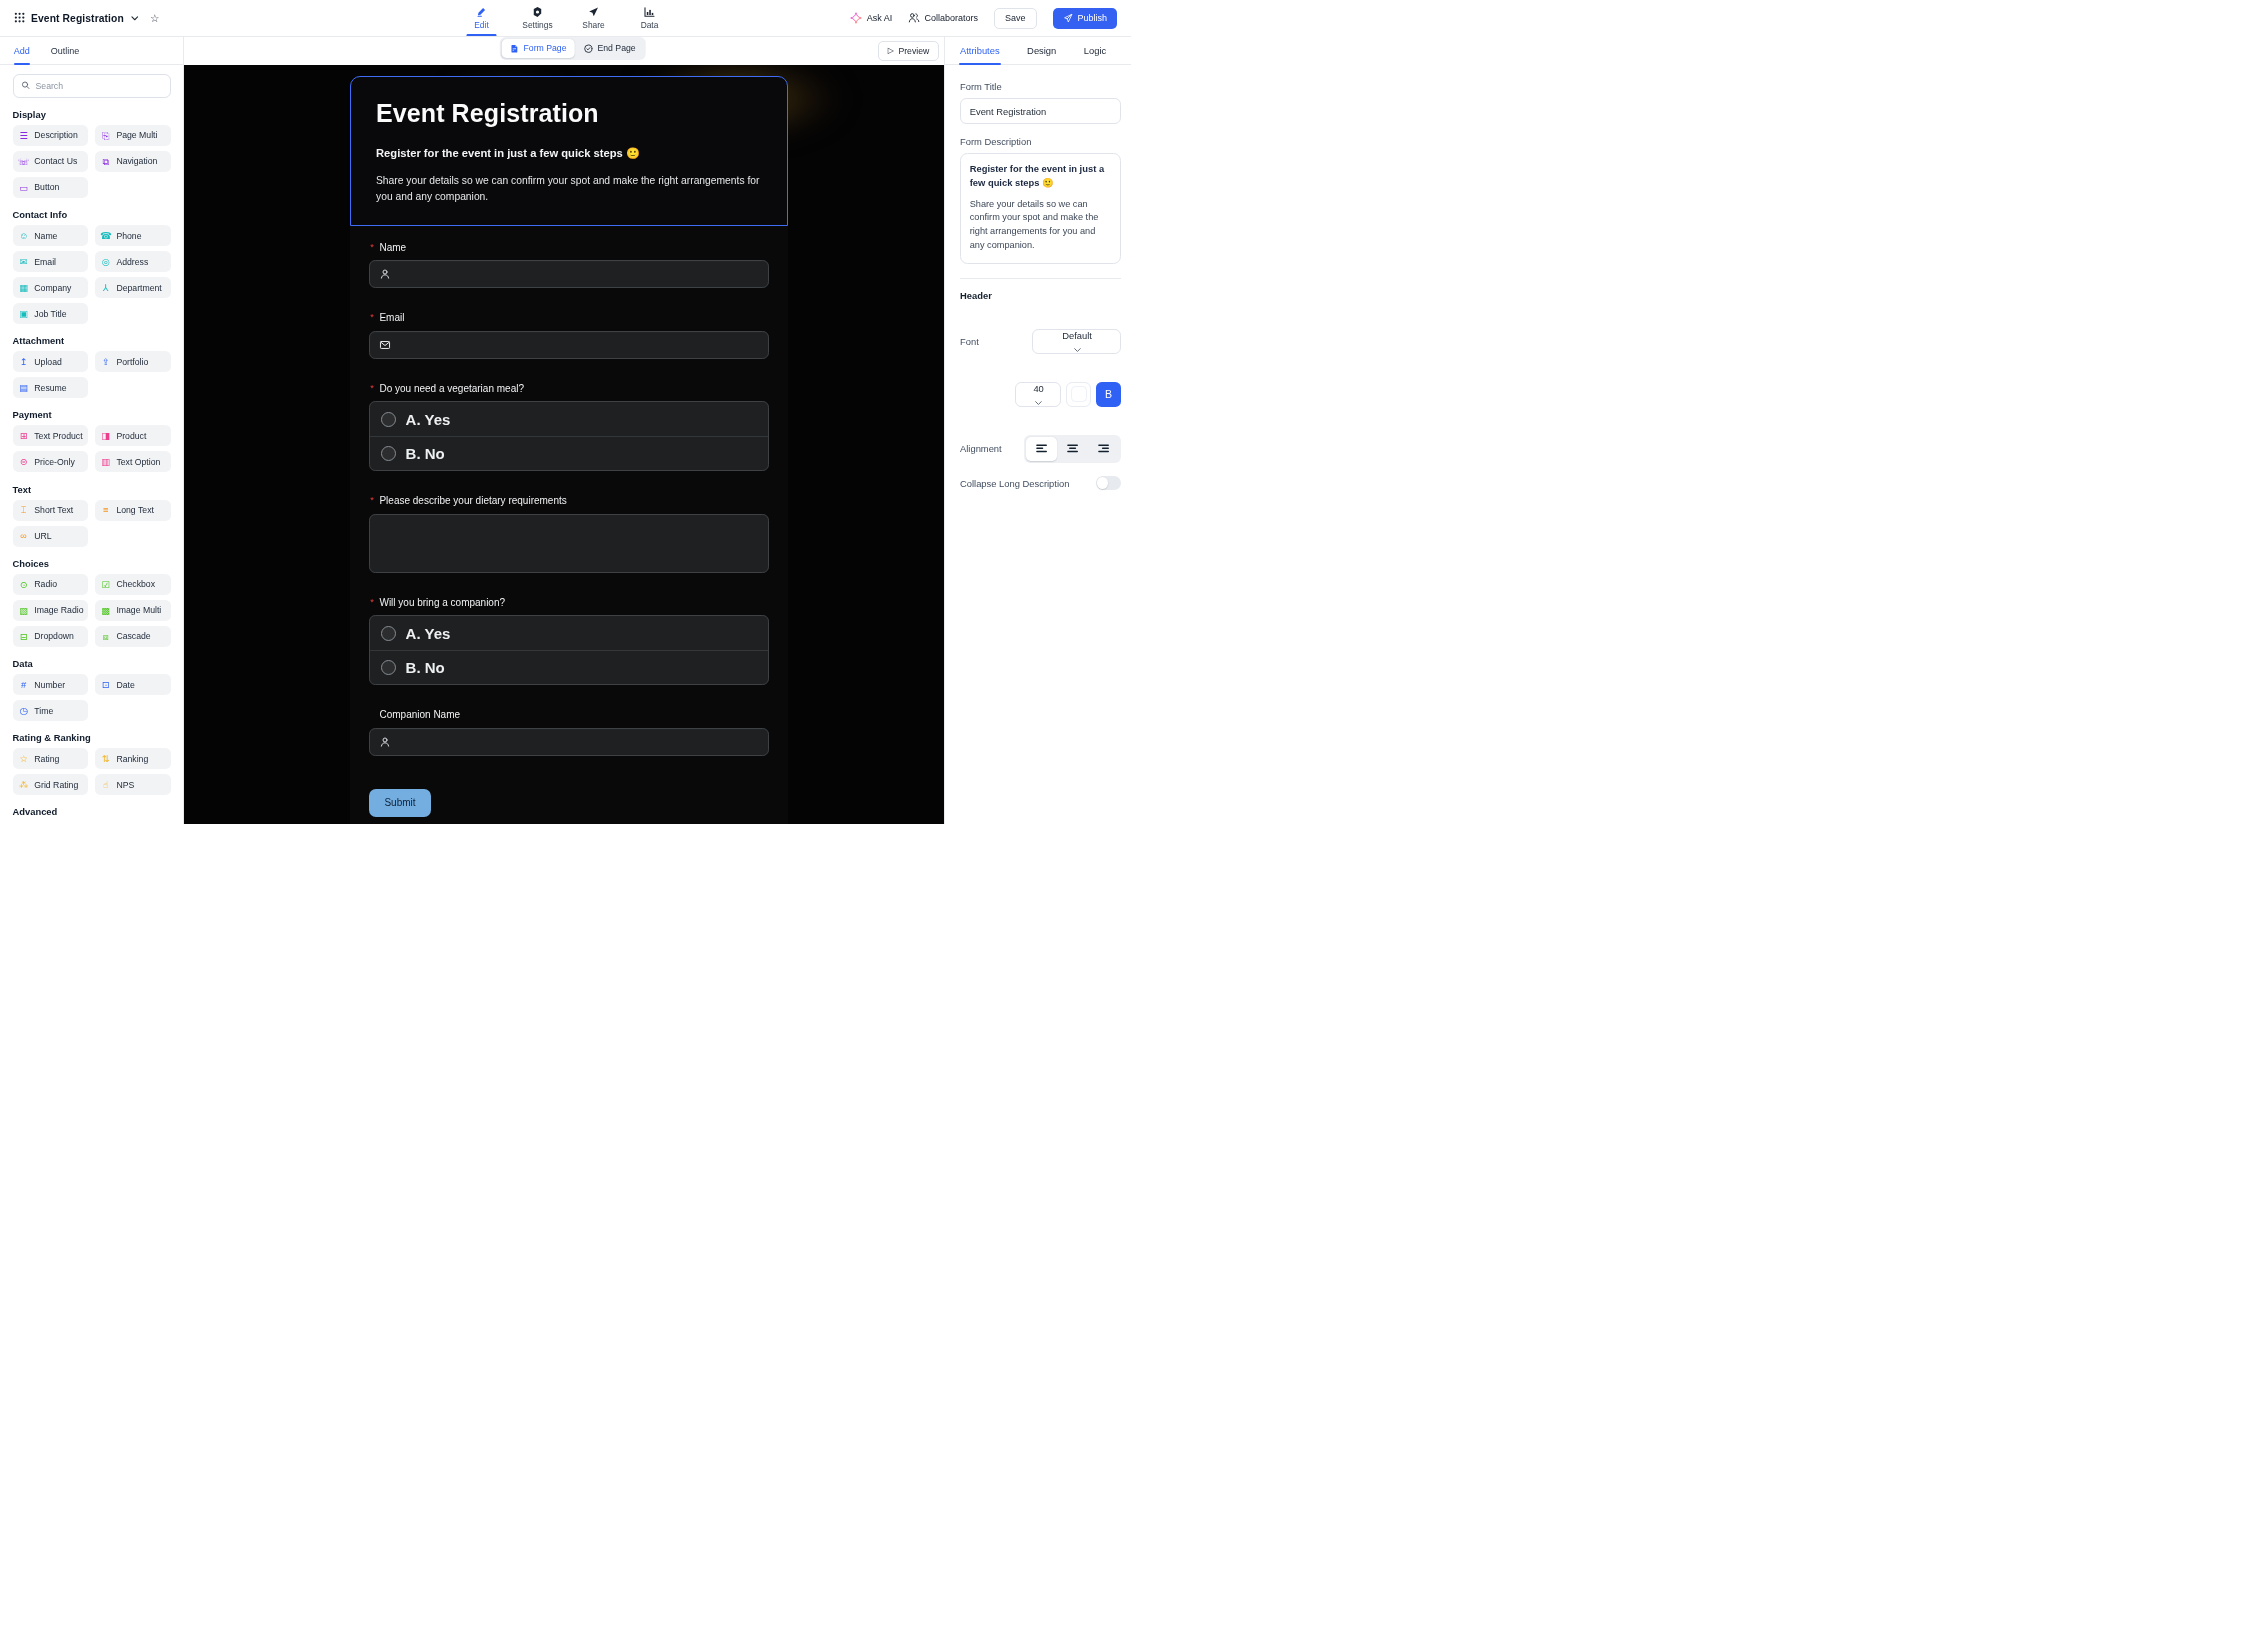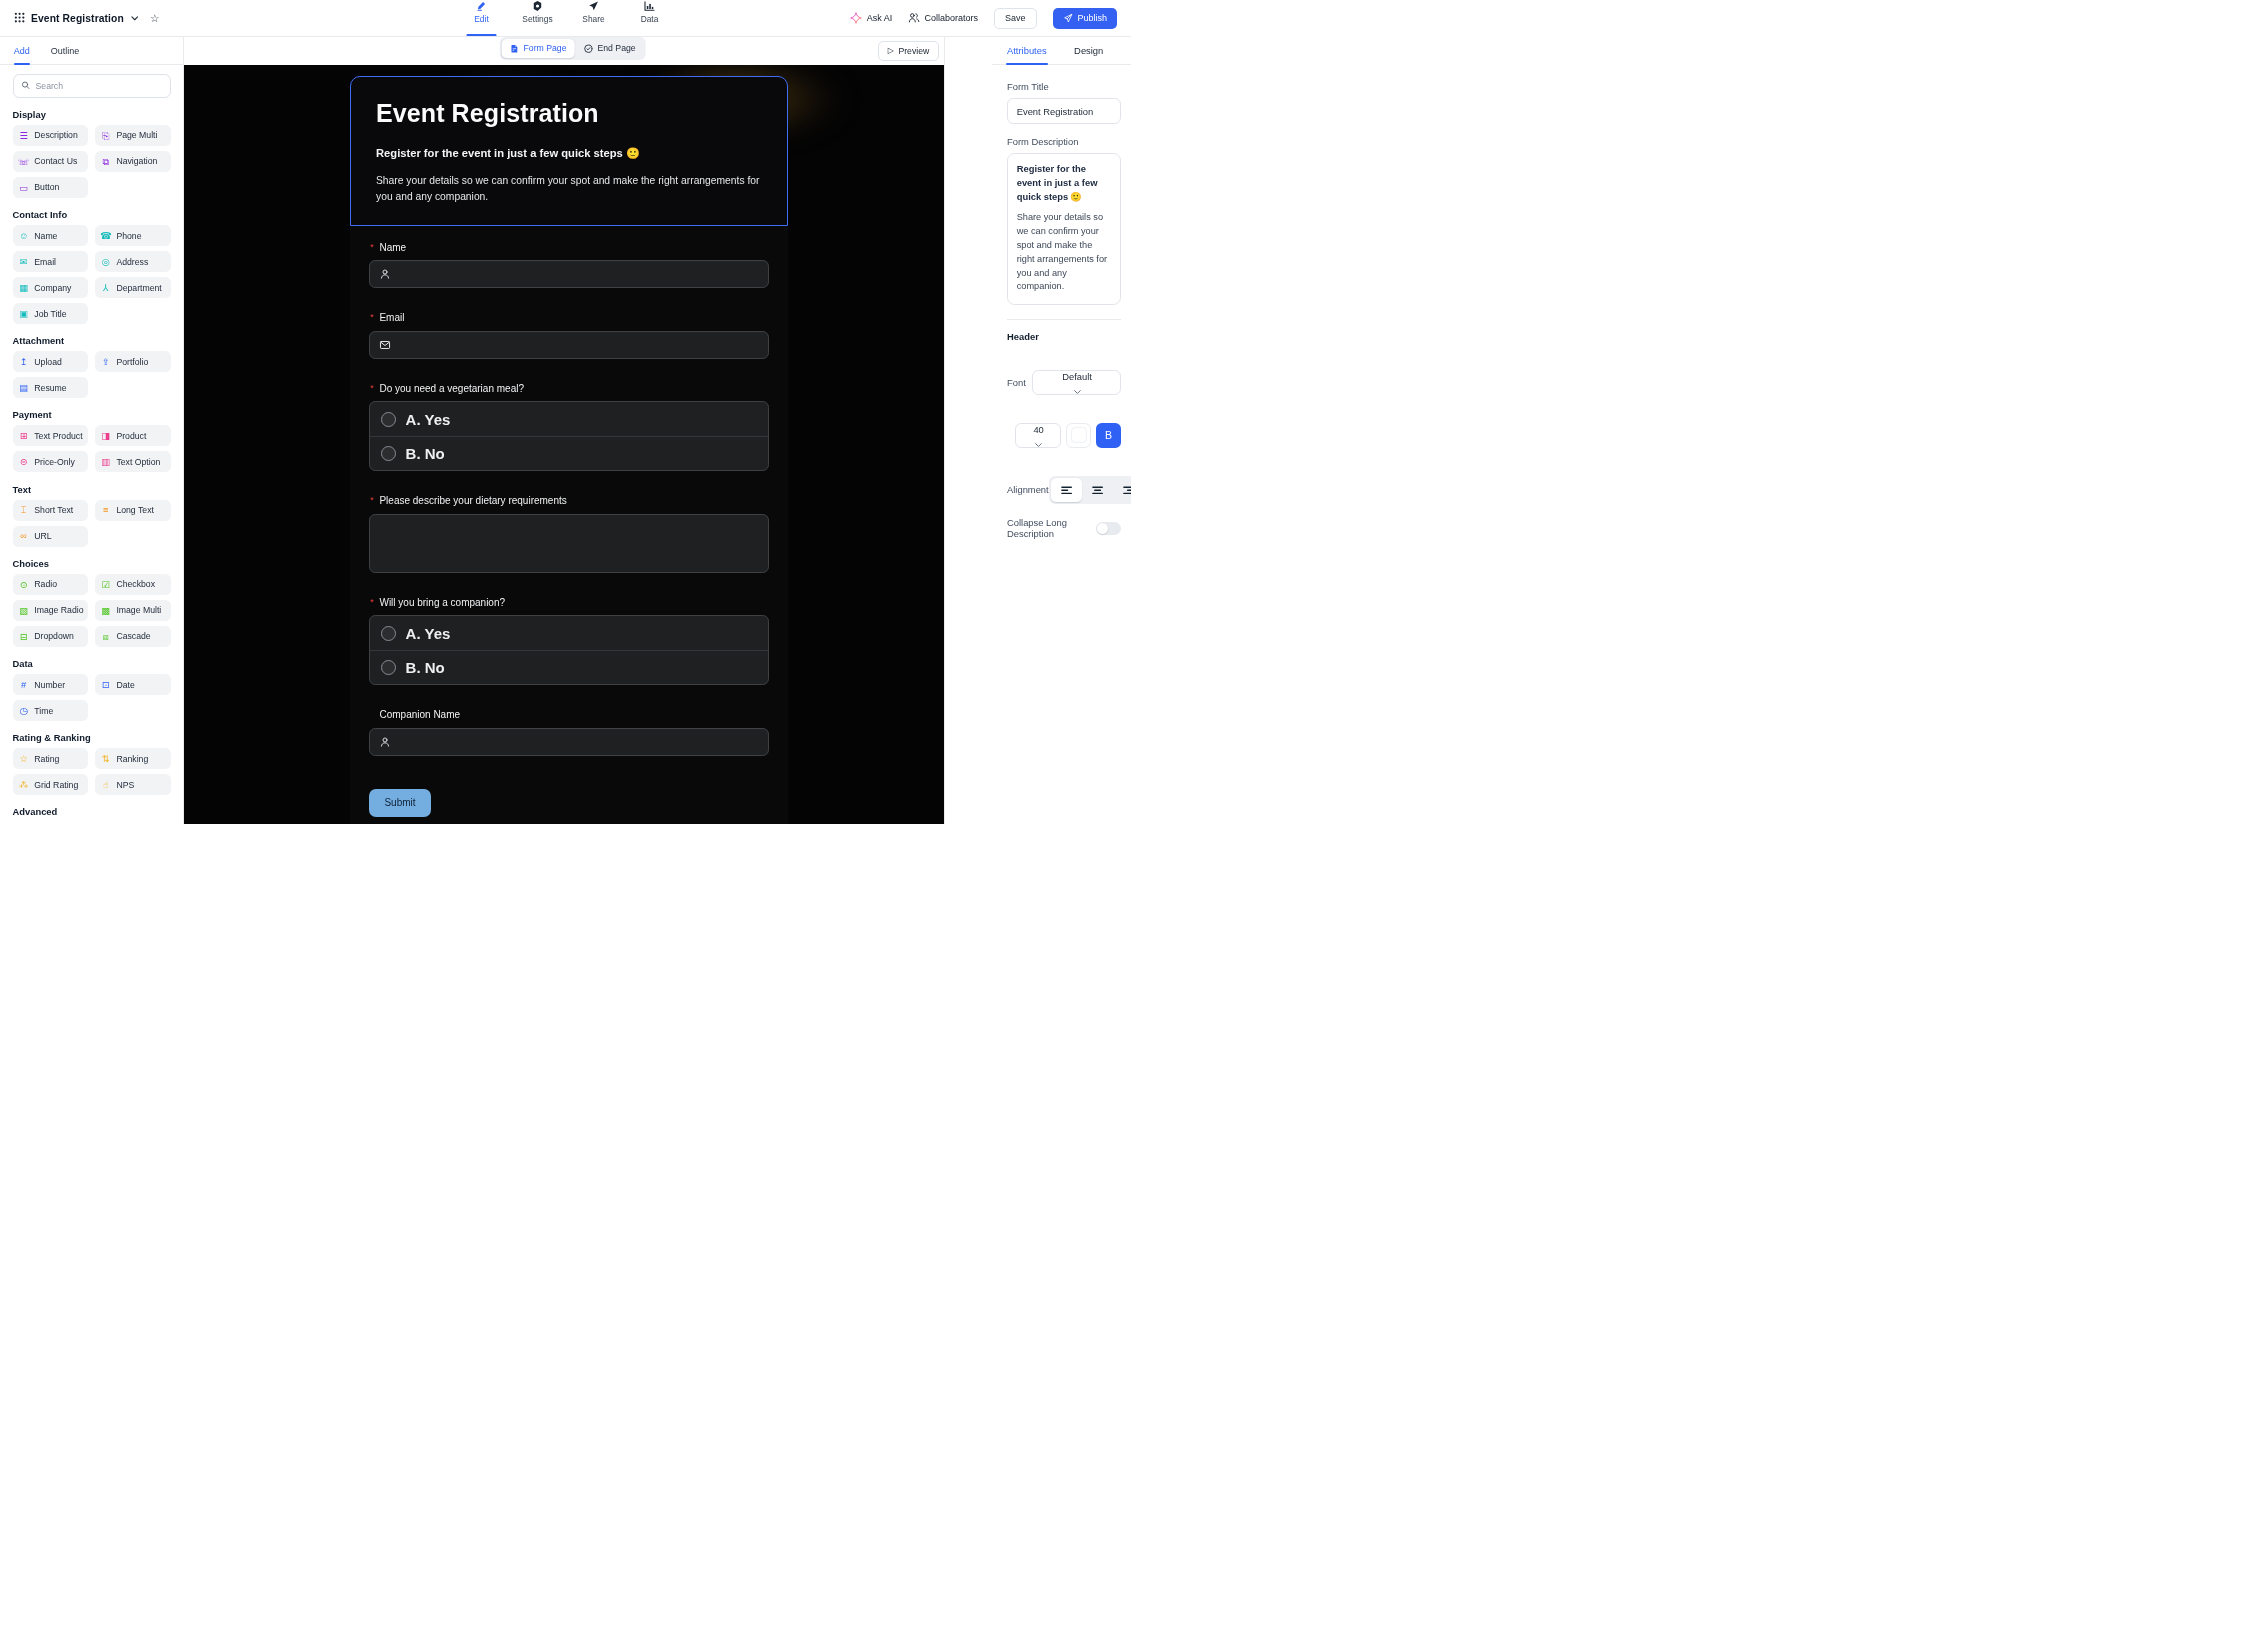--- a/index.html
+++ b/index.html
@@ -8,21 +8,21 @@
   .stage { position:relative; width:1131px; height:824px; overflow:hidden; background:#fff; }
 
   
   .appbar { position:relative; height:37px; display:flex; align-items:center; padding:0 13.7px; border-bottom:0.6px solid #e8eaee; background:#fff; }
   .ab-left { display:flex; align-items:center; gap:6.2px; }
   .grid-ic { width:11.2px; height:11.2px; display:block; }
   .app-title { font-size:10.3px; font-weight:700; color:#0e1726; letter-spacing:0.1px; }
   .chev { display:block; margin-left:1.2px; }
   .star { font-size:10.6px; color:#39424e; line-height:1; margin-left:5px; cursor:pointer; }
   .ab-center { position:absolute; left:50%; top:0; height:100%; transform:translateX(-50%); display:flex; gap:19px; }
-  .topnav { display:flex; flex-direction:column; align-items:center; justify-content:flex-start; gap:1.9px; width:37px; height:100%; position:relative; cursor:pointer; }
+  .topnav { display:flex; flex-direction:column; align-items:center; justify-content:center; gap:1.9px; width:37px; height:100%; position:relative; cursor:pointer; }
   .topnav .tn-label { font-size:8.4px; color:#3a4454; }
   .topnav.active .tn-label { color:#2f62f4; }
   .topnav.active:after { content:""; position:absolute; bottom:0; left:3.7px; right:3.7px; height:1.9px; background:#2f62f4; border-radius:1.2px 1.2px 0 0; }
   .ab-right { margin-left:auto; display:flex; align-items:center; gap:16px; }
   .ab-link { display:flex; align-items:center; gap:4.4px; font-size:9px; color:#131c2a; cursor:pointer; }
   .btn { display:inline-flex; align-items:center; justify-content:center; gap:4.4px; border-radius:5px; font-size:9px; cursor:pointer; border:0.6px solid transparent; }
   .btn-save { background:#fff; border-color:#dfe3ea; color:#1a2330; height:21px; padding:0 10px; }
   .btn-publish { background:#3461f1; color:#fff; height:21px; padding:0 9.4px; font-weight:400; }
 
   
@@ -69,21 +69,21 @@
   .finput { height:28px; background:#1e2022; border:0.6px solid #3e4245; border-radius:6.2px; display:flex; align-items:center; padding:0 9.4px; cursor:text; box-shadow:0 0.6px 0 rgba(255,255,255,.03) inset; }
   .ftextarea { height:59px; background:#1e2022; border:0.6px solid #3e4245; border-radius:6.2px; cursor:text; }
   .rgroup { background:#1e2022; border:0.6px solid #3e4245; border-radius:6.2px; overflow:hidden; }
   .ropt { display:flex; align-items:center; gap:10px; height:34px; padding:0 10.6px; cursor:pointer; }
   .ropt + .ropt { border-top:0.6px solid #343739; }
   .rcirc { width:15px; height:15px; border-radius:50%; border:0.9px solid #888d92; background:#2b2d2f; flex:none; }
   .ropt span { font-size:15px; color:#eef0f1;font-weight:bold; }
   .submit-btn { margin:8.7px 0 16px 0; width:62px; height:28px; background:#74aee0; color:#0d2036; border:none; border-radius:6.9px; font-family:inherit; font-size:10px; font-weight:500; cursor:pointer; }
 
   
-  .rpanel { border-left:0.6px solid #e8eaee; display:flex; flex-direction:column; overflow:hidden;padding-left:47px; }
+  .rpanel { border-left:0.6px solid #e8eaee; display:flex; flex-direction:column; overflow:hidden; }
   .rp-tabs { height:28px; flex:none; display:flex; align-items:center; gap:27.5px; padding:0 15px; border-bottom:0.6px solid #e8eaee; }
   .rp-tab { font-size:9.4px; color:#1d2736; height:100%; display:flex; align-items:center; position:relative; cursor:pointer; }
   .rp-tab.active { color:#2f62f4; }
   .rp-tab.active:after { content:""; position:absolute; bottom:-0.6px; left:-1.2px; right:-1.2px; height:1.9px; background:#2f62f4; border-radius:1.2px; }
   .rp-body { padding:11.2px 10px 0 15px; }
   .rp-label { font-size:9.4px; color:#414d5f; margin:5px 0 6.2px 0; }
   .rp-input { width:100%; height:26px; border:0.6px solid #e0e4ea; border-radius:6.2px; padding:0 8.7px; font-size:9.4px; color:#1f2937; font-family:inherit; outline:none; background:#fff; }
   .rp-descbox { border:0.6px solid #e0e4ea; border-radius:7.5px; padding:8.7px 10px 10px 8.7px; }
   .rp-desc-bold { font-size:9.4px; font-weight:700; color:#1c2940; line-height:1.45; }
   .rp-desc-text { margin-top:8px; font-size:9.2px; color:#3c4757; line-height:1.5; }

